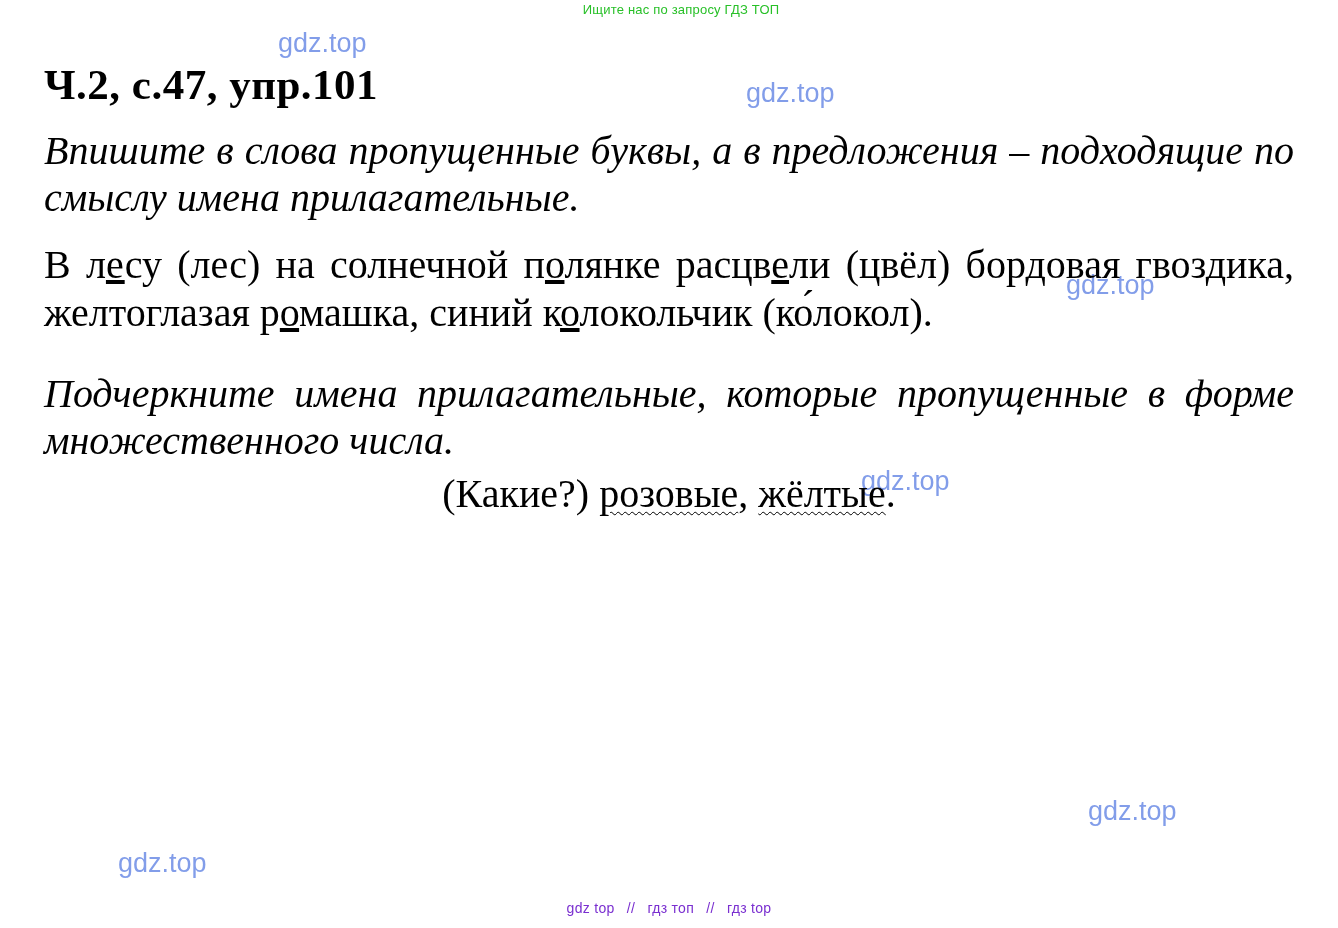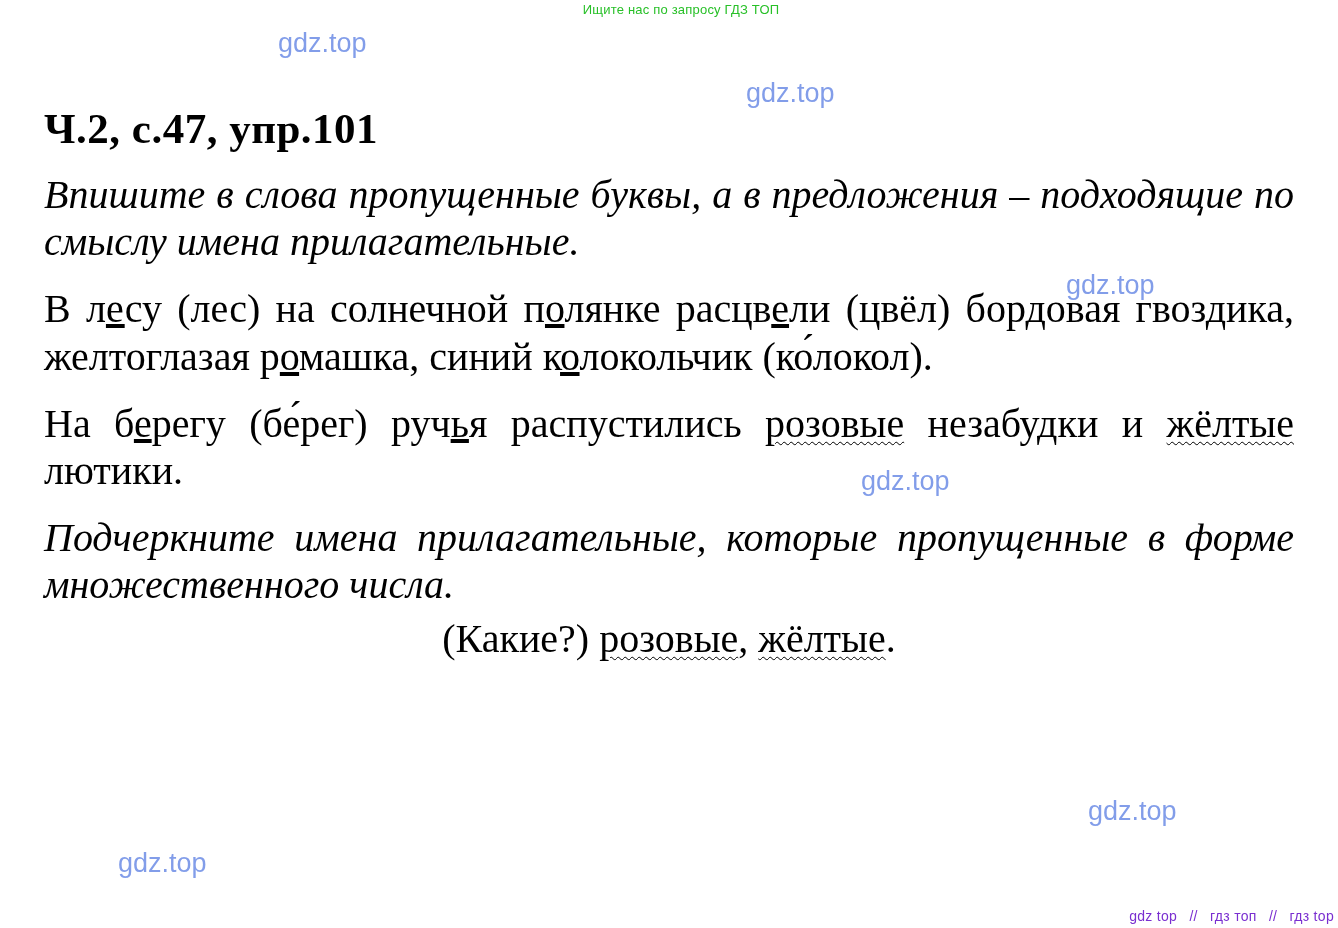--- a/index.html
+++ b/index.html
@@ -40,21 +40,20 @@
   .wm-3 { left: 1066px; top: 270px; }
   .wm-4 { left: 861px; top: 466px; }
   .wm-5 { left: 1088px; top: 796px; }
   .wm-6 { left: 118px; top: 848px; }
 
   .content {
     position: absolute;
     left: 44px;
     top: 60px;
     width: 1250px;
-    margin-top: 44px;
   }
   .title {
     font-size: 43px;
     font-weight: bold;
     font-family: "Liberation Serif", serif;
     margin: 0 0 18px 0;
     letter-spacing: 0.5px;
   }
   p.block {
     margin: 0 0 6px 0;
@@ -79,24 +78,24 @@
     text-underline-offset: 2px;
   }
   .wavy {
     text-decoration: underline;
     text-decoration-style: wavy;
     text-decoration-thickness: 1px;
     text-underline-offset: 4px;
   }
   .footer {
     position: absolute;
-    bottom: 4px;
+    bottom: 12px;
     left: 0;
     width: 100%;
-    text-align: right;
+    text-align: center;
     font-family: "Liberation Sans", sans-serif;
     font-size: 14px;
     color: #7a2fd0;
     letter-spacing: 0.3px;
     margin-top: 17px;
   }
   .footer span { margin: 0 4px; }
   .footer .sep { color: #7a2fd0; }
 </style>
 </head>
@@ -116,21 +115,20 @@
   <div class="title">Ч.2, с.47, упр.101</div>
 
   <p class="block italic">Впишите в слова пропущенные буквы, а в предложения – подходящие по смыслу имена прилагательные.</p>
 
   <div class="gap"></div>
 
   <p class="block plain"><span>В л</span><u class="v">е</u><span>су (лес) на солнечной п</span><u class="v">о</u><span>лянке расцв</span><u class="v">е</u><span>ли (цвёл) бордовая гвоздика, желтоглазая р</span><u class="v">о</u><span>машка, синий к</span><u class="v">о</u><span>локольчик (ко́локол).</span></p>
 
   <div class="gap"></div>
 
-  <p class="block plain"><span>На б</span><u class="v">е</u><span>регу (бе́рег) руч</span><u class="v">ь</u><span>я распустились </span><span class="wavy">розовые</span><span> незабудки и </span><span class="wavy">жёлтые</span><span> лютики.</span></p>
 
   <div class="gap"></div>
 
   <p class="block italic">Подчеркните имена прилагательные, которые пропущенные в форме множественного числа.</p>
 
   <p class="block plain last-line"><span>(Какие?) </span><span class="wavy">розовые</span><span>, </span><span class="wavy">жёлтые</span><span>.</span></p>
 
 </div>
 
 <div class="footer">

